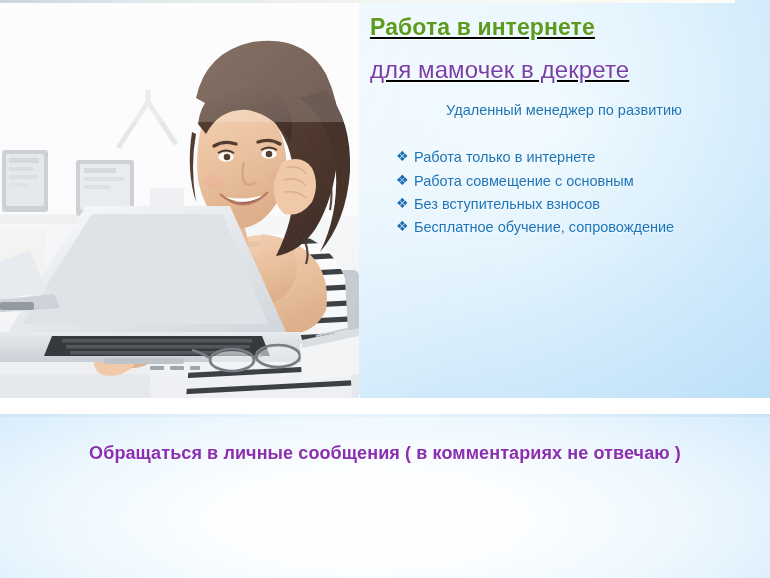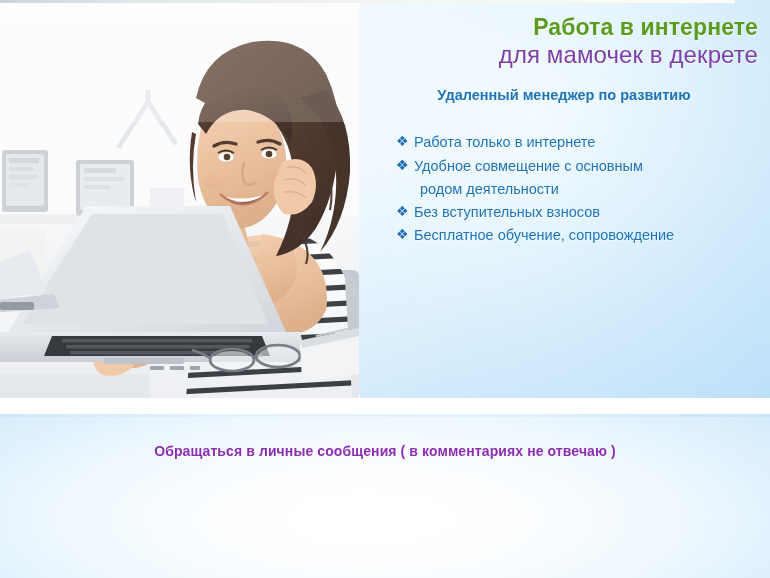--- a/index.html
+++ b/index.html
@@ -48,56 +48,58 @@
     position:absolute;left:0;top:2px;width:359px;height:396px;overflow:hidden;
     background:#fdfdfd;z-index:5;
   }
   .photo svg{display:block;width:359px;height:396px;}
 
   
   .right-col{
     position:absolute;left:358px;top:0;width:412px;height:398px;z-index:7;
   }
   .title{
-    text-align:right;margin:0;padding:14px 12px 0 12px;
+    text-align:left;margin:0;padding:14px 26px 0 12px;
     font-size:23px;font-weight:bold;line-height:1.19;
     letter-spacing:.1px;
+    text-decoration:underline;
   }
   .title .l1{
     display:block;color:#5b9b1f;
     text-shadow:0 1px 0 rgba(255,255,255,.85);
   }
   .title .l2{
     display:block;color:#7b3fa8;font-weight:normal;font-size:24px;
     text-shadow:0 1px 0 rgba(255,255,255,.85);
+    margin-top:15px;
   }
   .subtitle{
     text-align:center;margin:16px 30px 0 30px;
-    font-size:14.5px;font-weight:bold;color:#1d74b8;line-height:1.35;
+    font-size:14.5px;font-weight:normal;color:#1d74b8;line-height:1.35;
     text-shadow:0 1px 0 rgba(255,255,255,.8);
   }
   .bullets{
     list-style:none;margin:26px 0 0 0;padding:0 10px 0 38px;
   }
   .bullets li{
     position:relative;
     font-size:14.5px;color:#1d74b8;line-height:1.52;
     padding-left:18px;margin-bottom:1px;
     text-shadow:0 1px 0 rgba(255,255,255,.7);
   }
   .bullets li .bsym{
     position:absolute;left:0;top:0;color:#1c6fb5;font-size:14px;line-height:1.52;
   }
   .bullets li.cont{padding-left:24px;}
 
   
   .bottom-text{
     position:absolute;left:0;top:443px;width:770px;
     text-align:center;z-index:8;
-    font-size:14px;font-weight:bold;color:#8b2fb0;
+    font-size:18px;font-weight:bold;color:#8b2fb0;
     text-shadow:0 1px 0 rgba(255,255,255,.85);
     letter-spacing:.1px;
   }
 </style>
 </head>
 <body>
 
 <div id="slide">
 
   <div class="bg-upper-right"></div>
@@ -314,25 +316,21 @@
     <ul class="bullets">
       <li>
         <span class="bsym">❖</span>
         <span>Работа только в интернете</span>
       </li>
       <li>
         <span class="bsym">❖</span>
       </li>
       <li>
         <span class="bsym">❖</span>
-        <span>Удобное совмещение с основным</span>
-      </li>
-      <li class="cont">
-        
-        <span>родом деятельности</span>
+        <span>Работа совмещение с основным</span>
       </li>
       <li>
         <span class="bsym">❖</span>
         <span>Без вступительных взносов</span>
       </li>
       <li>
         <span class="bsym">❖</span>
         <span>Бесплатное обучение, сопровождение</span>
       </li>
     </ul>

